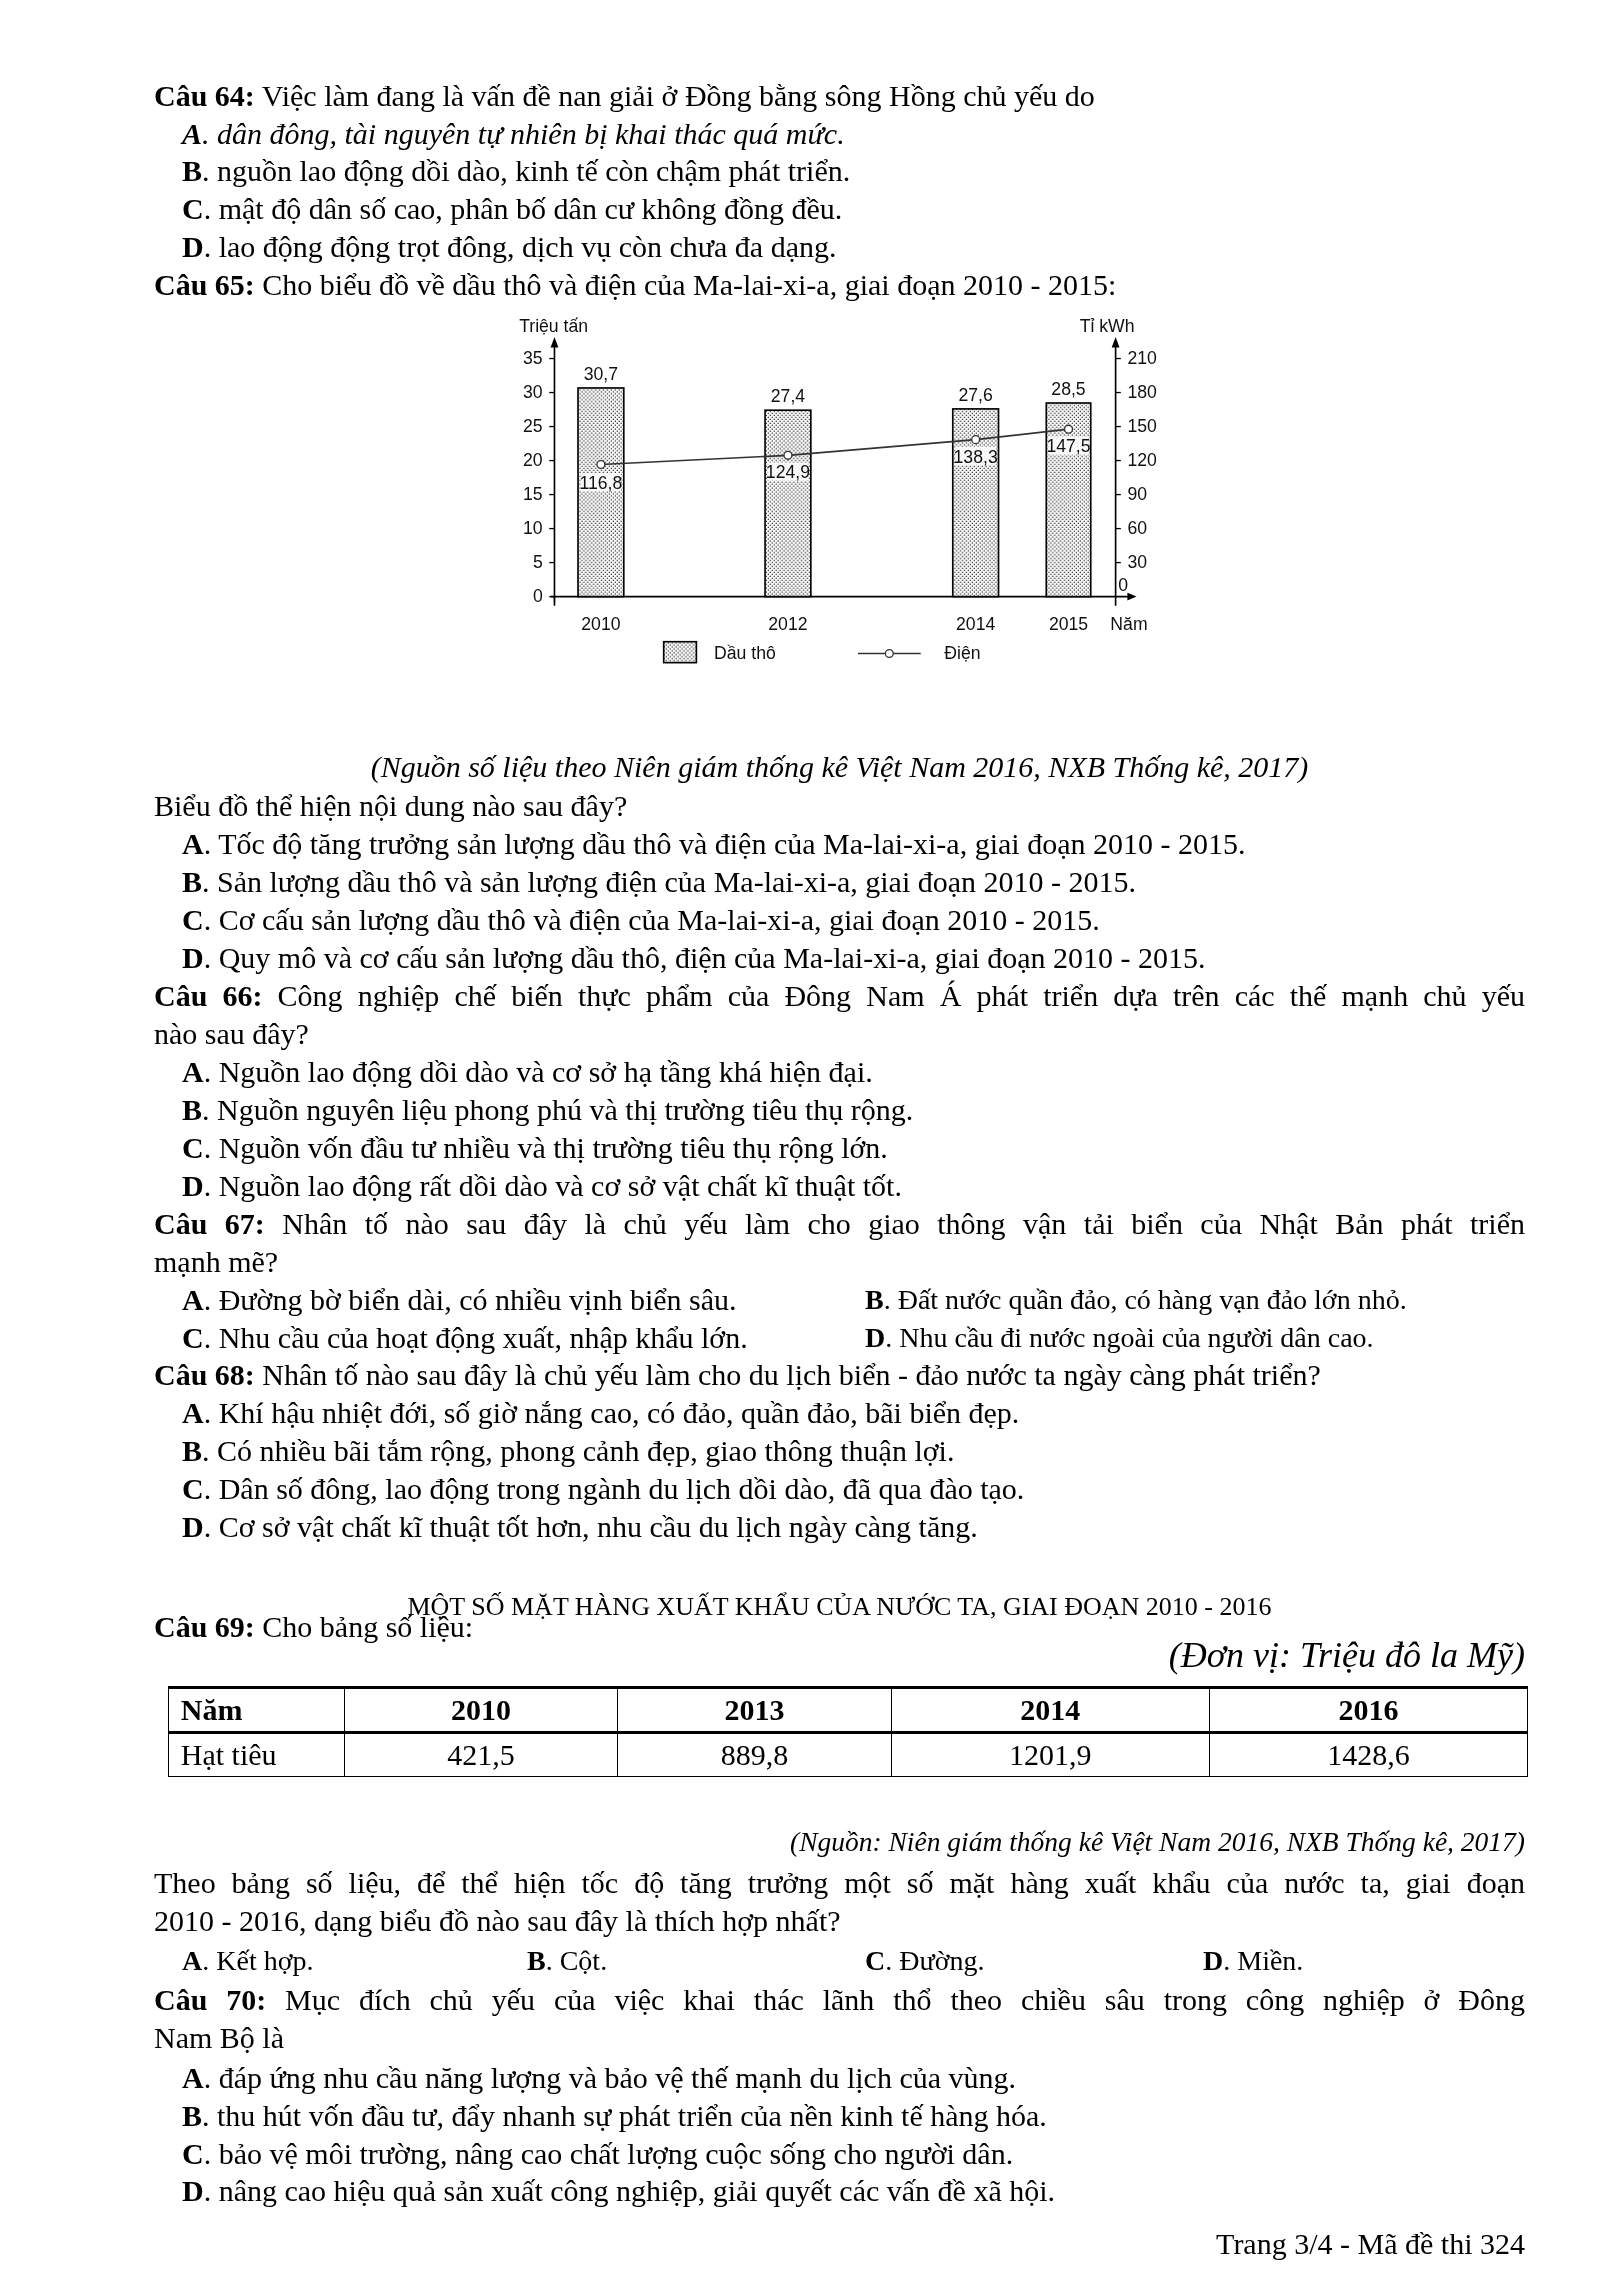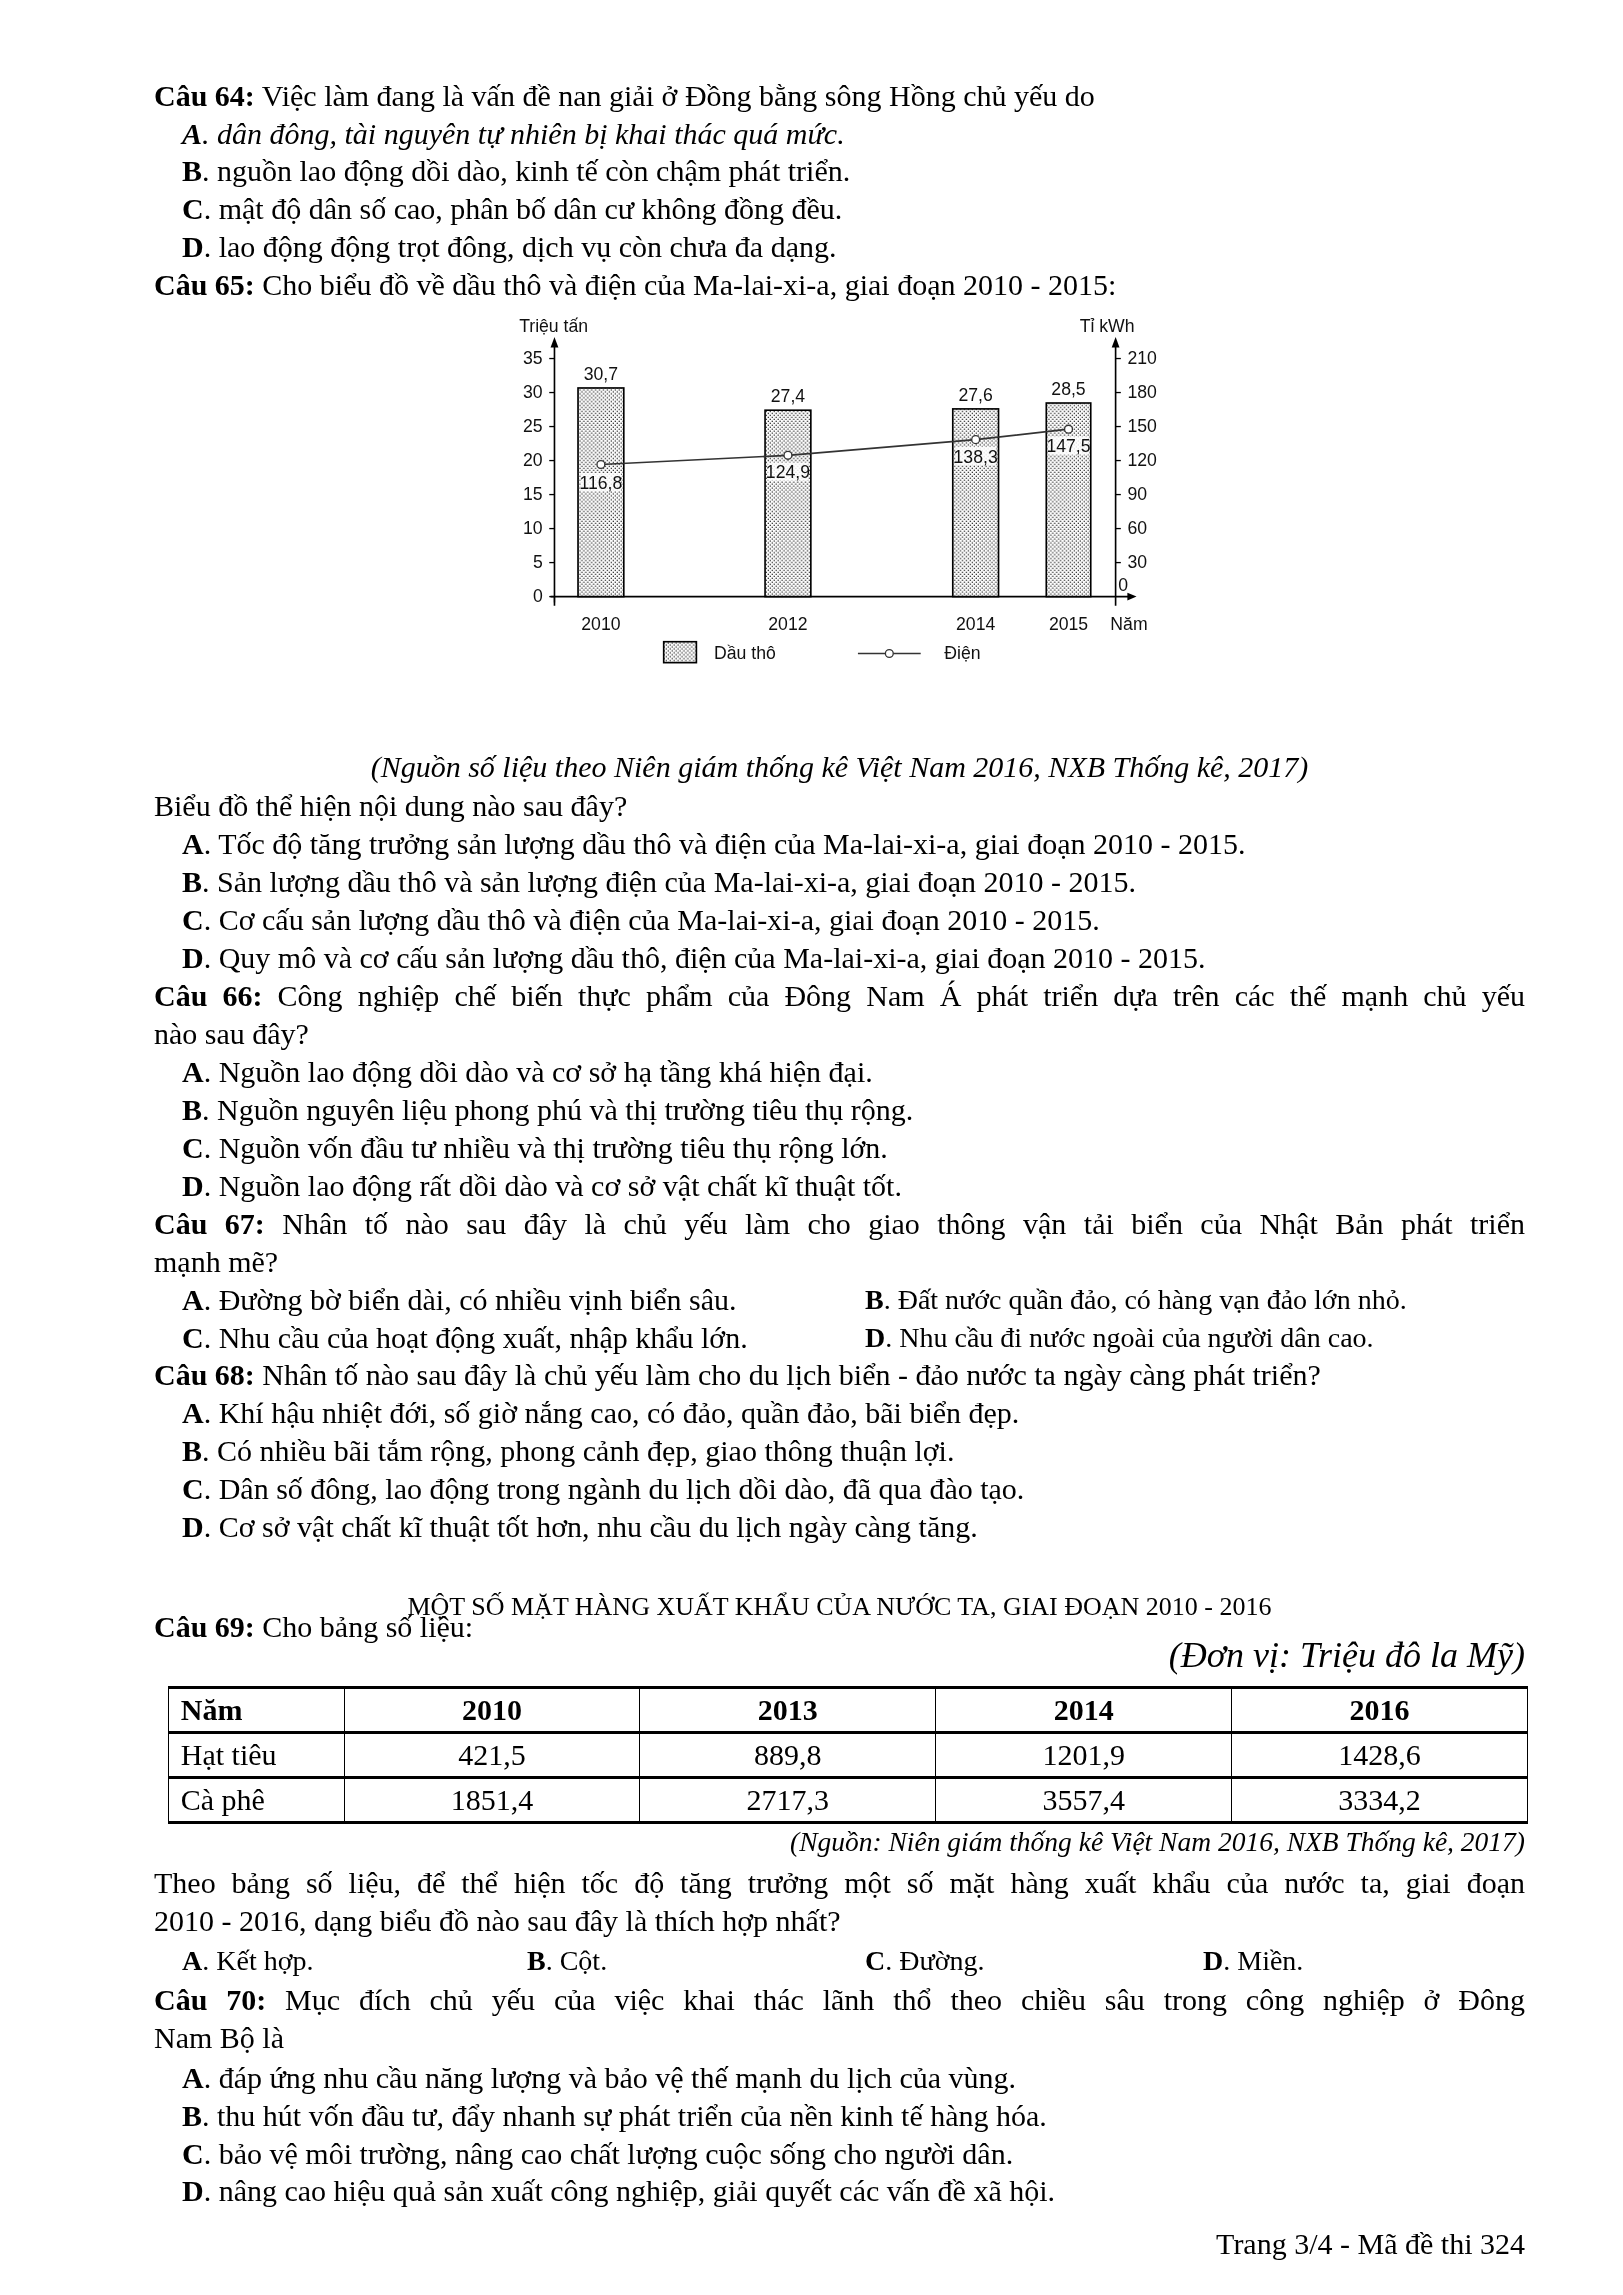--- a/index.html
+++ b/index.html
@@ -190,27 +190,20 @@
     <td>2014</td>
     <td>2016</td>
   </tr>
   <tr class="r">
     <td class="first">Hạt tiêu</td>
     <td>421,5</td>
     <td>889,8</td>
     <td>1201,9</td>
     <td>1428,6</td>
   </tr>
-  <tr class="r last">
-    <td class="first">Cà phê</td>
-    <td>1851,4</td>
-    <td>2717,3</td>
-    <td>3557,4</td>
-    <td>3334,2</td>
-  </tr>
 </tbody>
   </table>
 
 <div class="right it" style="top:1823px; font-size:27.5px;">(Nguồn: Niên giám thống kê Việt Nam 2016, NXB Thống kê, 2017)</div>
 <div class="line just" style="top:1864px;">Theo bảng số liệu, để thể hiện tốc độ tăng trưởng một số mặt hàng xuất khẩu của nước ta, giai đoạn</div>
 <div class="line" style="top:1902px;">2010 - 2016, dạng biểu đồ nào sau đây là thích hợp nhất?</div>
 <div class="col" style="top:1942px; left:182px;"><span class="b">A</span><span>. Kết hợp.</span></div>
 <div class="col" style="top:1942px; left:527px;"><span class="b">B</span><span>. Cột.</span></div>
 <div class="col" style="top:1942px; left:865px;"><span class="b">C</span><span>. Đường.</span></div>
 <div class="col" style="top:1942px; left:1203px;"><span class="b">D</span><span>. Miền.</span></div>

